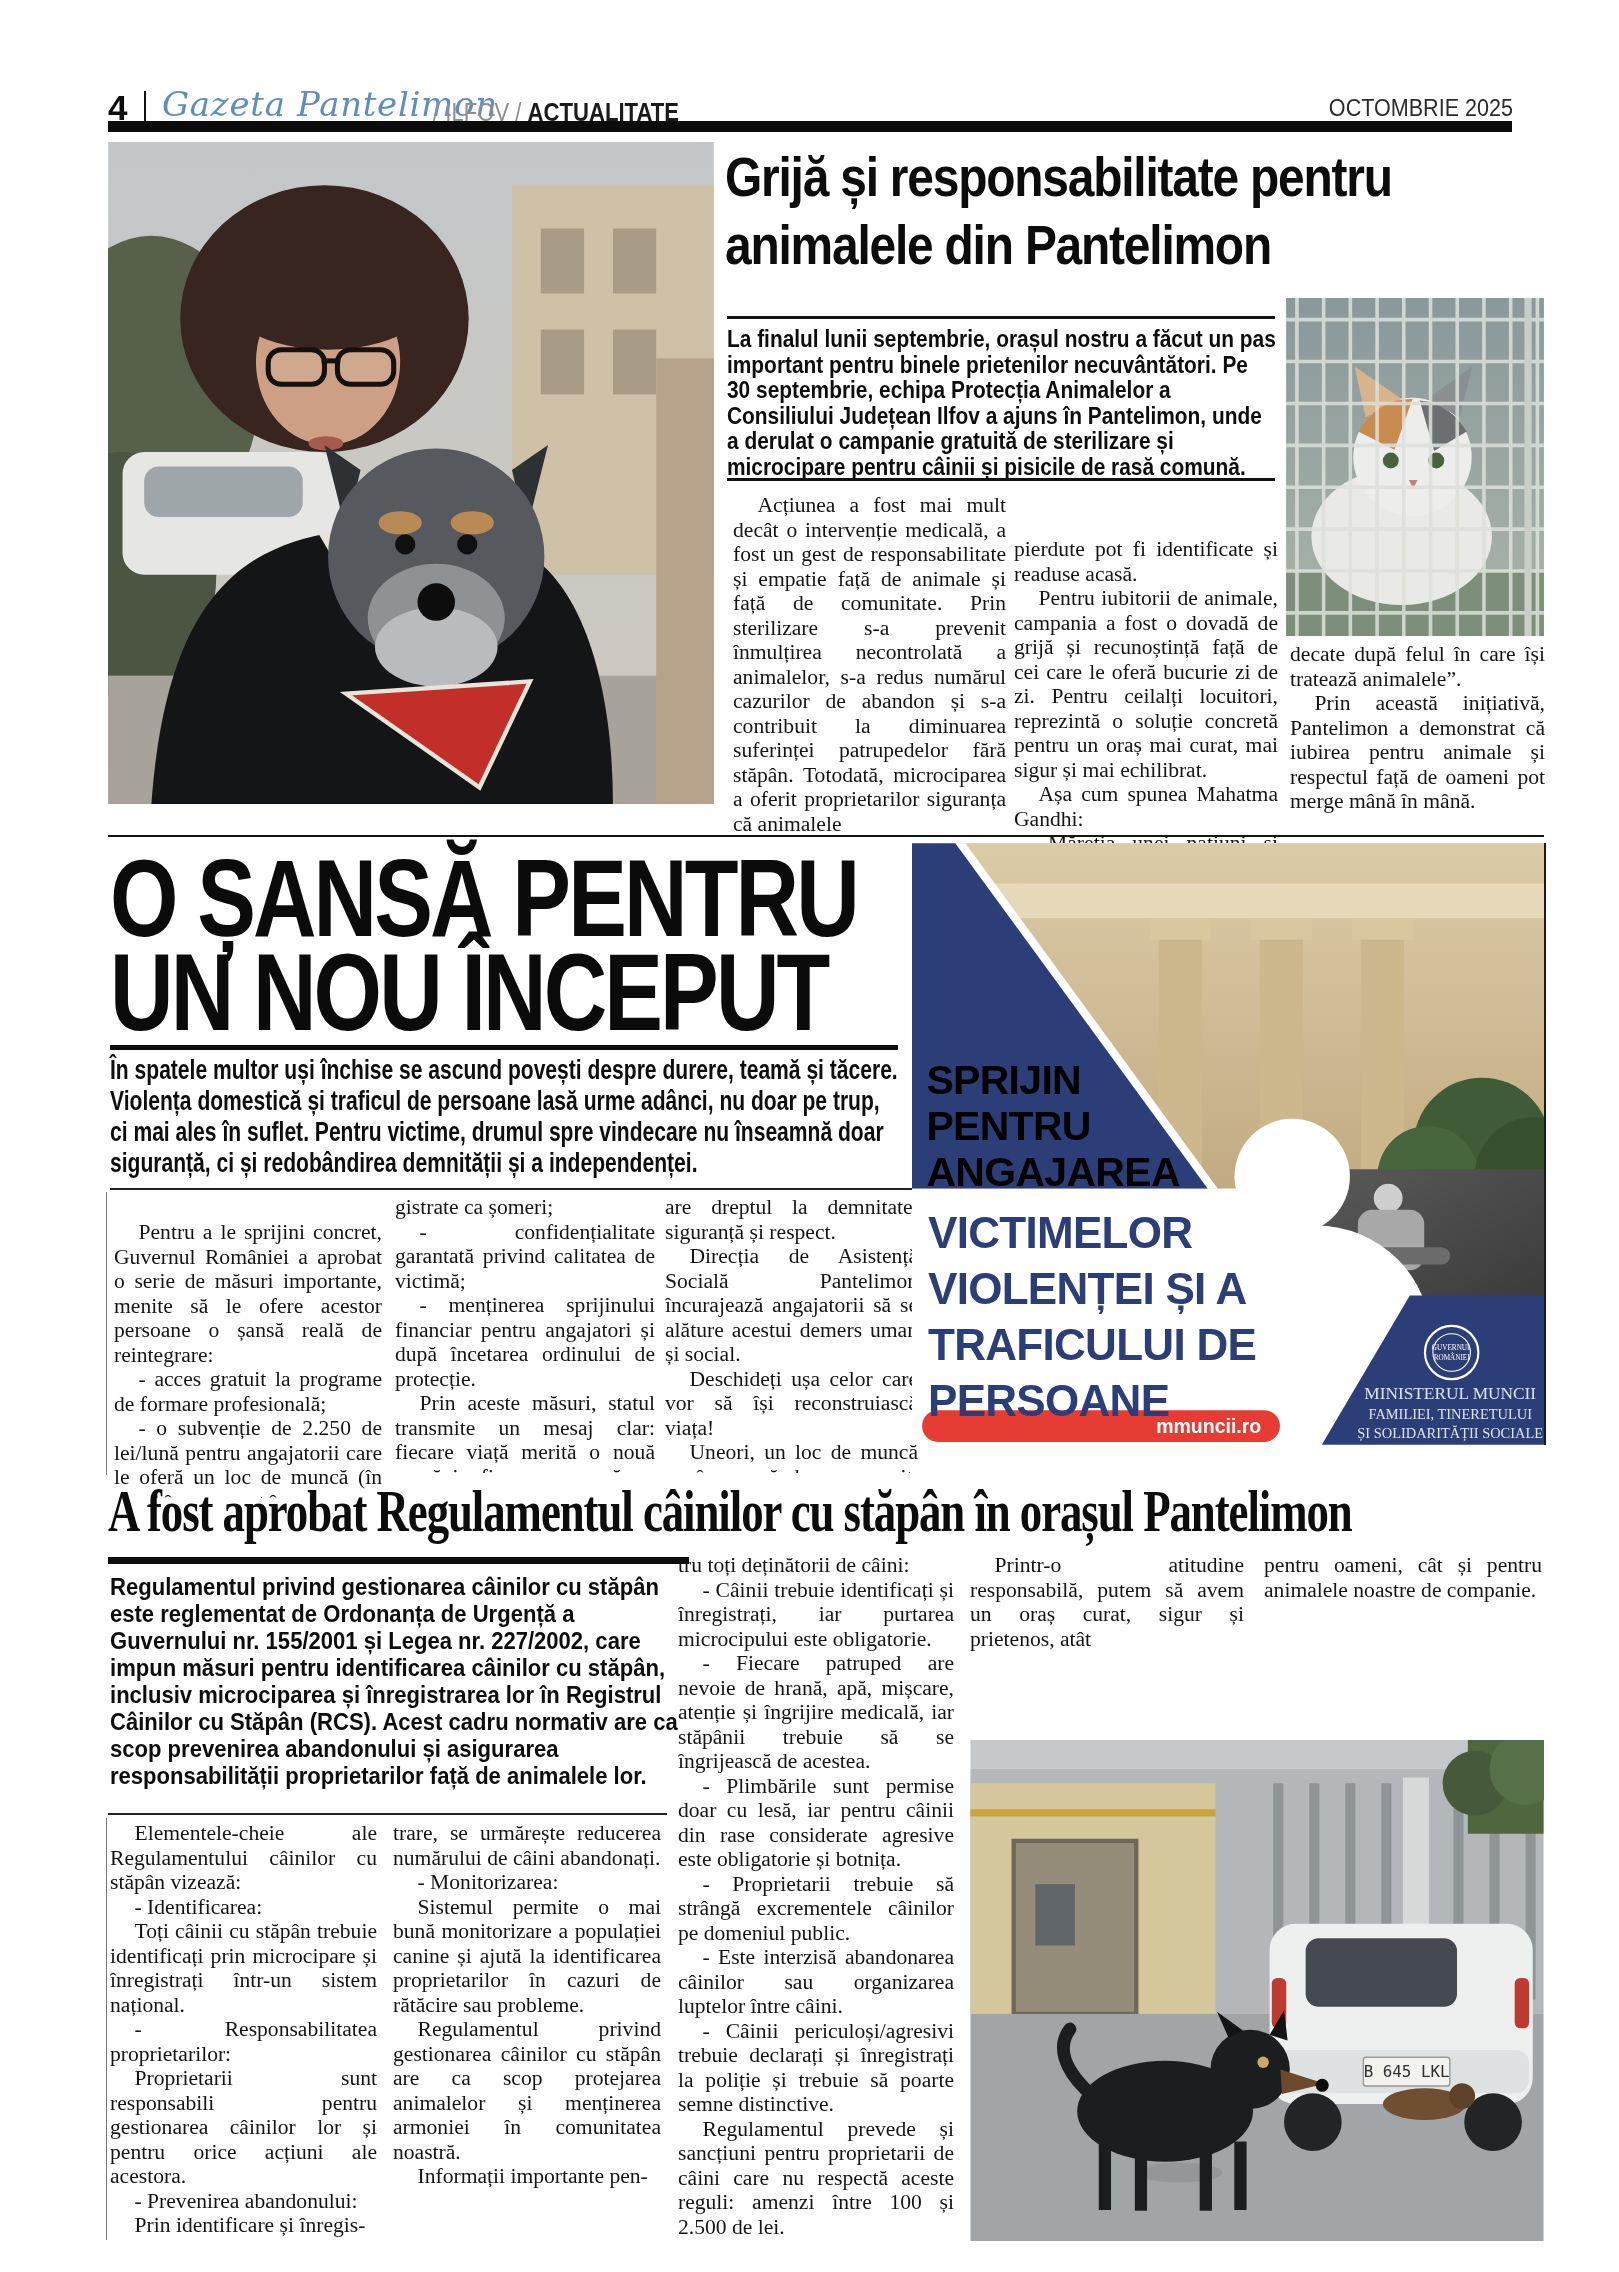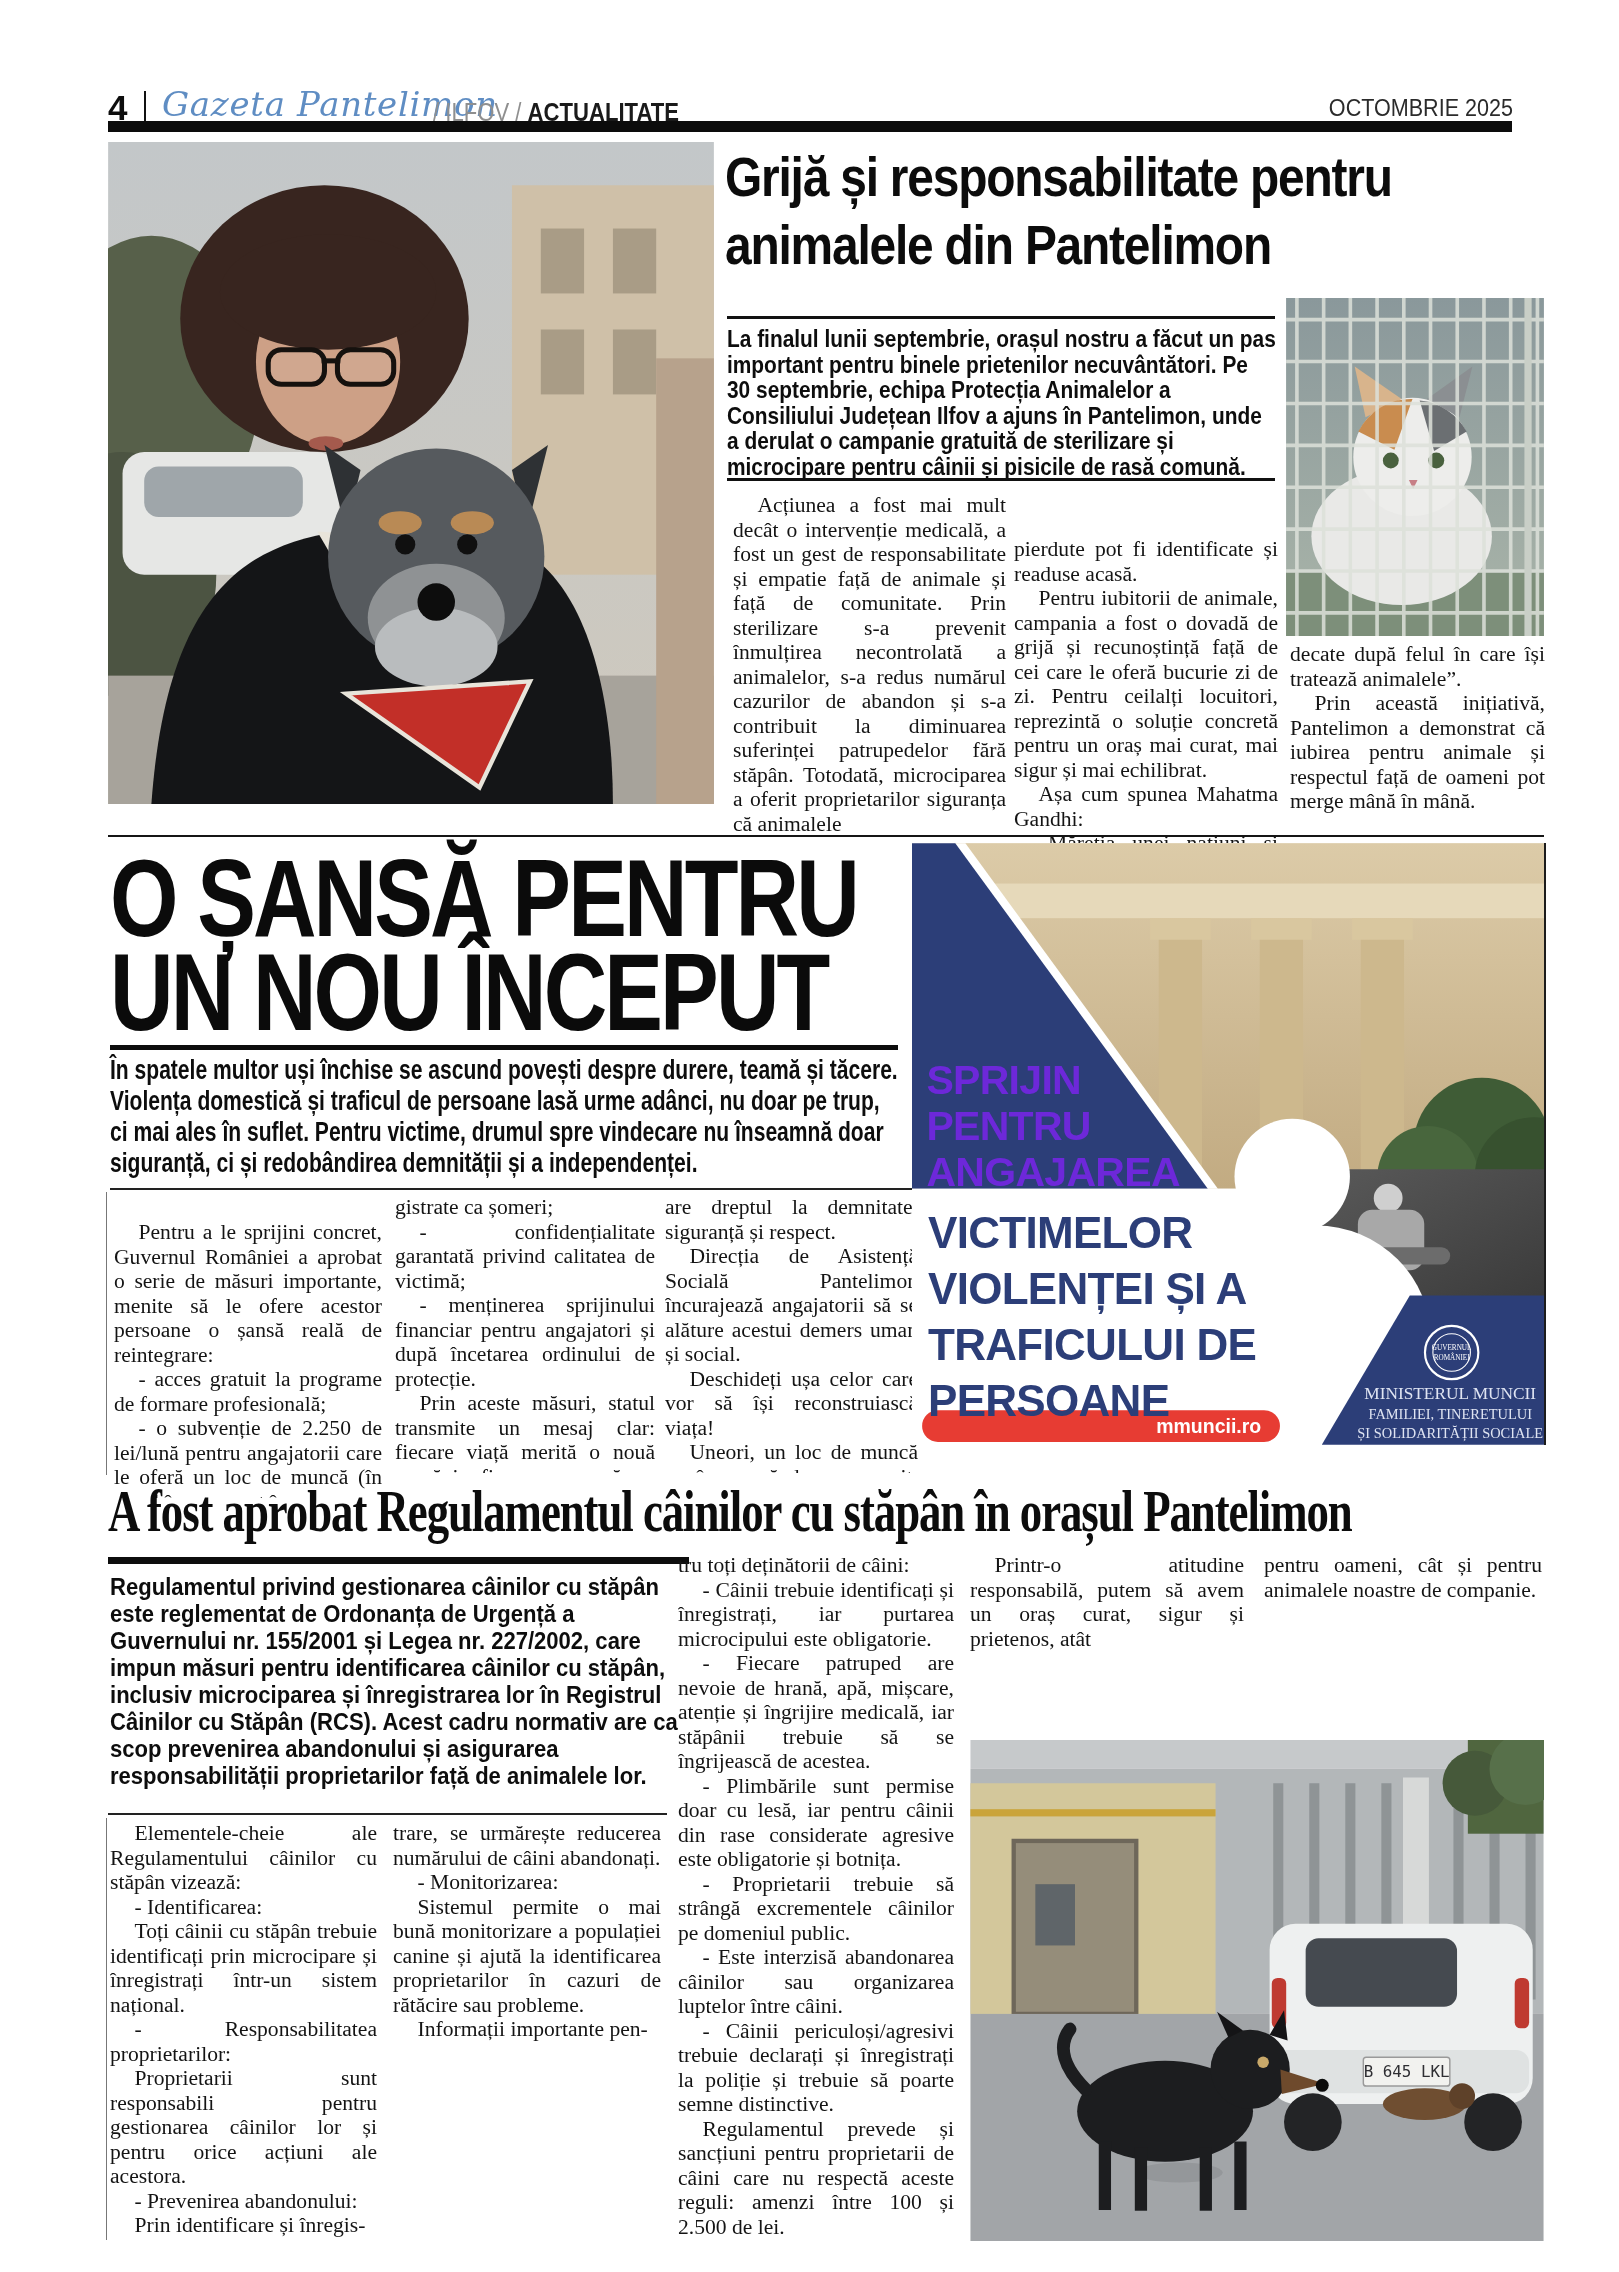--- a/index.html
+++ b/index.html
@@ -25,21 +25,21 @@
   .bodycol{font-family:"Liberation Serif",serif;font-size:21.6px;line-height:24.5px;text-align:justify;
            color:#141414;overflow:hidden;}
   .bodycol p{margin:0;text-indent:24.5px;}
   .bodycol.cont p:first-child{text-indent:0;}
   
   .masthead-script{font-family:"DejaVu Serif",serif;font-style:italic;letter-spacing:0.7px;margin-left:8px;}
   .hdr-cond{font-family:"Liberation Sans",sans-serif;transform-origin:0 0;transform:scaleX(.85);}
   
   .promo{overflow:hidden;background:#fff;border-right:2.9px solid #1c1c1c;}
   .promo-head{font-family:"Liberation Sans",sans-serif;font-weight:800;font-size:41px;line-height:46px;
-              color:#6d28d9;letter-spacing:-0.7px;}
+              color:#000000;letter-spacing:-0.7px;}
   .promo-sub{font-family:"Liberation Sans",sans-serif;font-weight:800;font-size:44px;line-height:56px;
              letter-spacing:-0.7px;}
 </style>
 </head>
 <body>
 
 <div class="page">
 
   <div class="abs sans" style="left:108px;top:88px;font-size:35px;font-weight:700;color:#0d0d0d;">4</div>
   <div class="abs" style="left:144px;top:91px;width:2.2px;height:36px;background:#111;"></div>
@@ -249,20 +249,21 @@
       <p>Toți câinii cu stăpân trebuie identificați prin microcipare și înregistrați într-un sistem național.</p>
       <p>- Responsabilitatea proprietarilor:</p>
       <p>Proprietarii sunt responsabili pentru gestionarea câinilor lor și pentru orice acțiuni ale acestora.</p>
       <p>- Prevenirea abandonului:</p>
       <p>Prin identificare și înregis-</p>
     </div>
   <div class="abs bodycol cont" style="left:393px;top:1821px;width:268px;height:422px;">
       <p>trare, se urmărește reducerea numărului de câini abandonați.</p>
       <p>- Monitorizarea:</p>
       <p>Sistemul permite o mai bună monitorizare a populației canine și ajută la identificarea proprietarilor în cazuri de rătăcire sau probleme.</p>
+      <p>Regulamentul privind gestionarea câinilor cu stăpân are ca scop protejarea animalelor și menținerea armoniei în comunitatea noastră.</p>
       <p>Informații importante pen-</p>
     </div>
   <div class="abs bodycol cont" style="left:678px;top:1553px;width:276px;height:690px;">
       <p>tru toți deținătorii de câini:</p>
       <p>- Câinii trebuie identificați și înregistrați, iar purtarea microcipului este obligatorie.</p>
       <p>- Fiecare patruped are nevoie de hrană, apă, mișcare, atenție și îngrijire medicală, iar stăpânii trebuie să se îngrijească de acestea.</p>
       <p>- Plimbările sunt permise doar cu lesă, iar pentru câinii din rase considerate agresive este obligatorie și botnița.</p>
       <p>- Proprietarii trebuie să strângă excrementele câinilor pe domeniul public.</p>
       <p>- Este interzisă abandonarea câinilor sau organizarea luptelor între câini.</p>
       <p>- Câinii periculoși/agresivi trebuie declarați și înregistrați la poliție și trebuie să poarte semne distinctive.</p>

